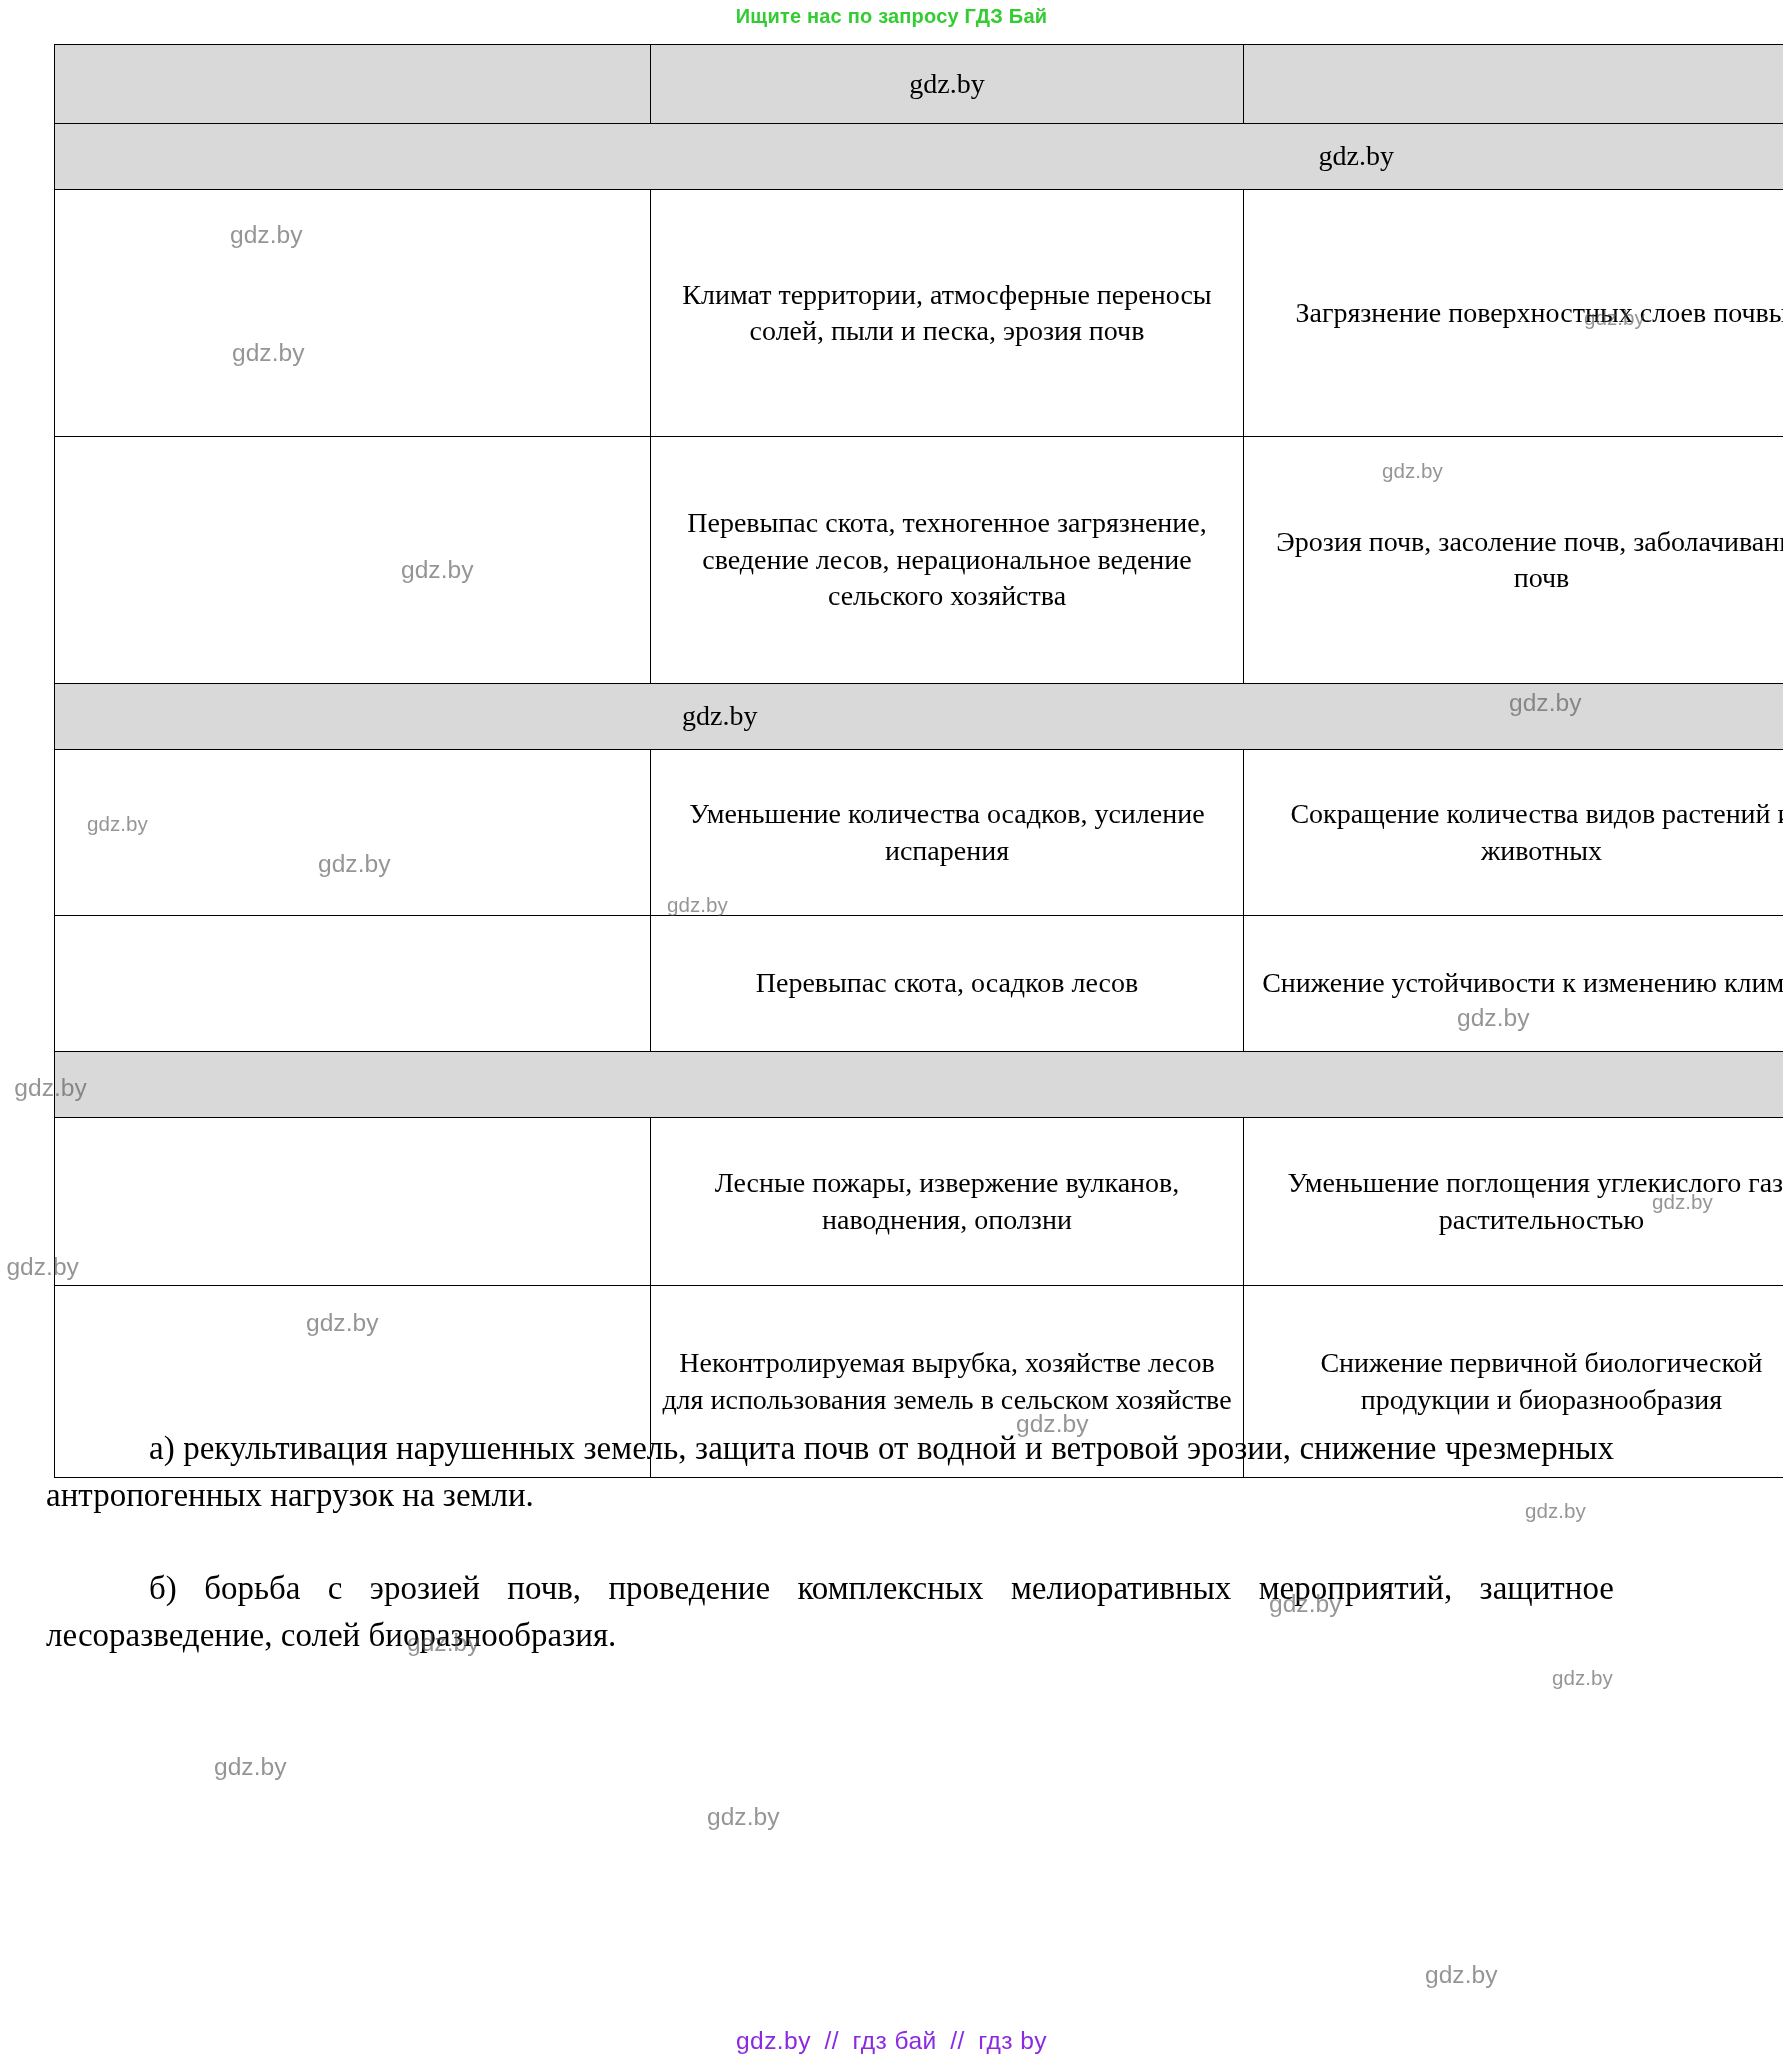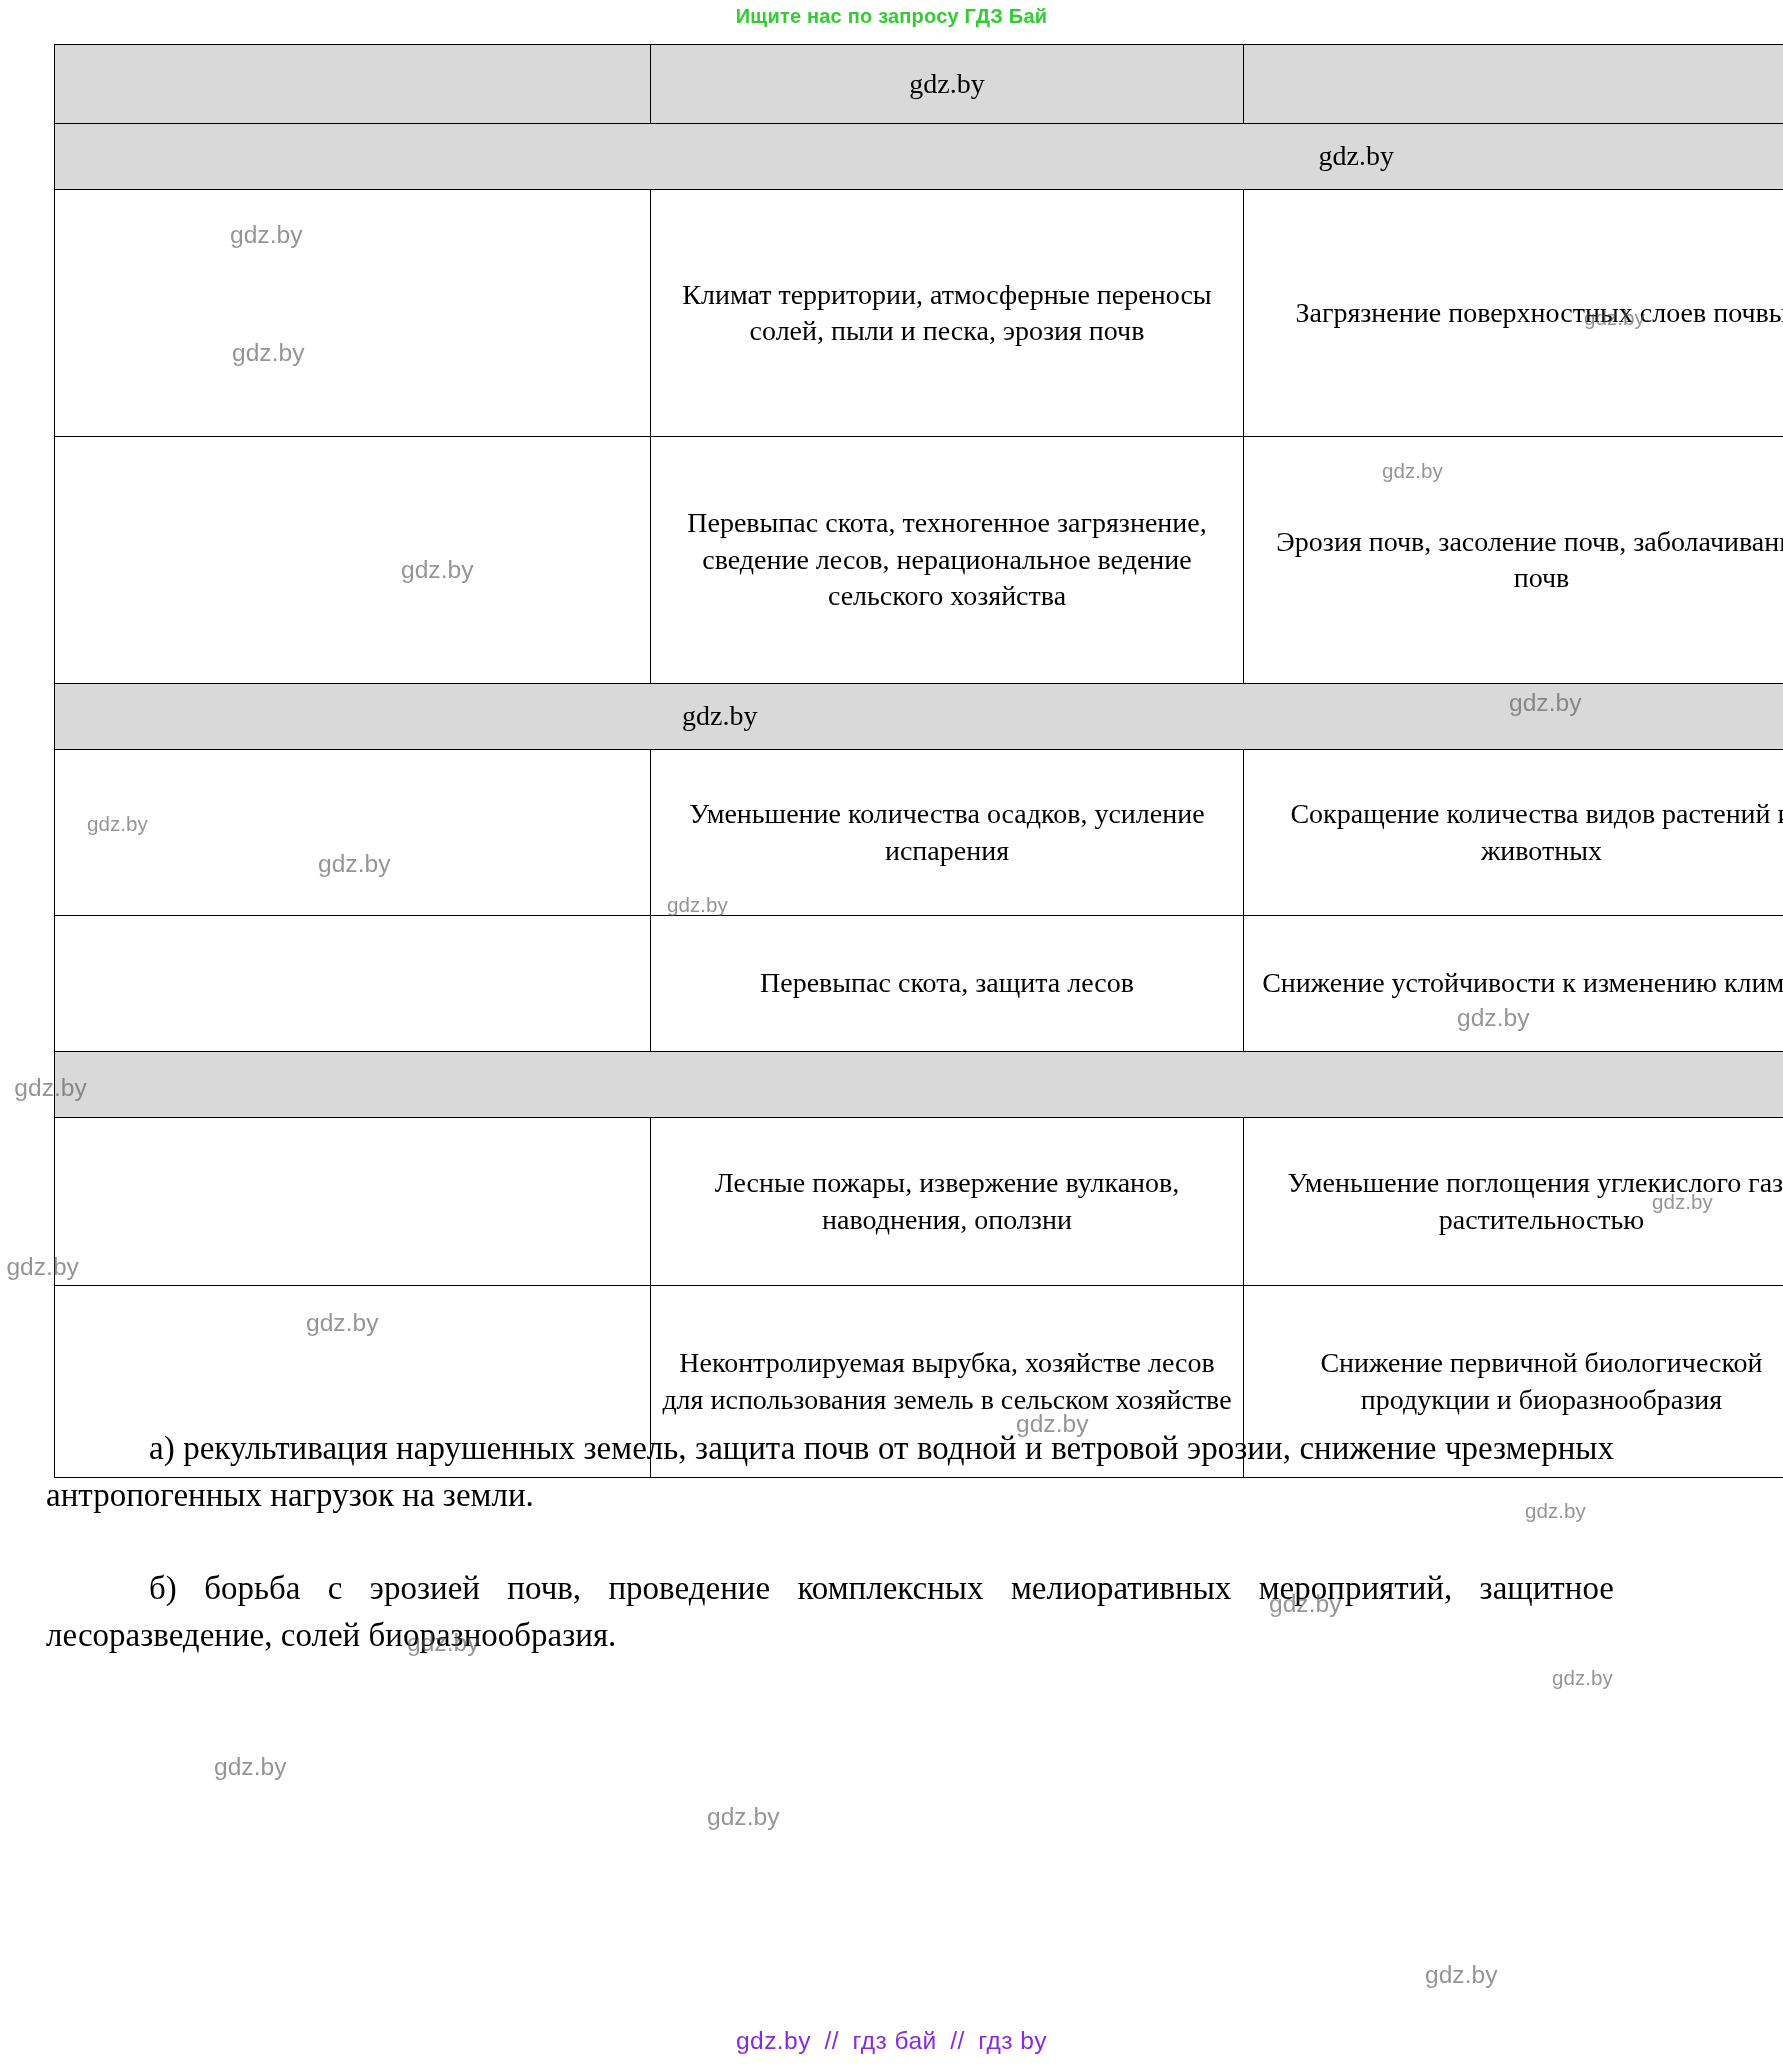--- a/index.html
+++ b/index.html
@@ -140,21 +140,21 @@
       </tr>
 
       <tr>
         <td class="col1" style="height:149px;"></td>
         <td class="col2">Уменьшение количества осадков, усиление испарения</td>
         <td class="col3">Сокращение количества видов растений и животных</td>
       </tr>
 
       <tr>
         <td class="col1" style="height:119px;"></td>
-        <td class="col2">Перевыпас скота, защита лесов</td>
+        <td class="col2">Перевыпас скота, осадков лесов</td>
         <td class="col3">Снижение устойчивости к изменению климата</td>
       </tr>
 
       <tr class="band shaded">
         <td colspan="3"></td>
       </tr>
 
       <tr>
         <td class="col1" style="height:151px;"></td>
         <td class="col2">Лесные пожары, извержение вулканов, наводнения, оползни</td>

